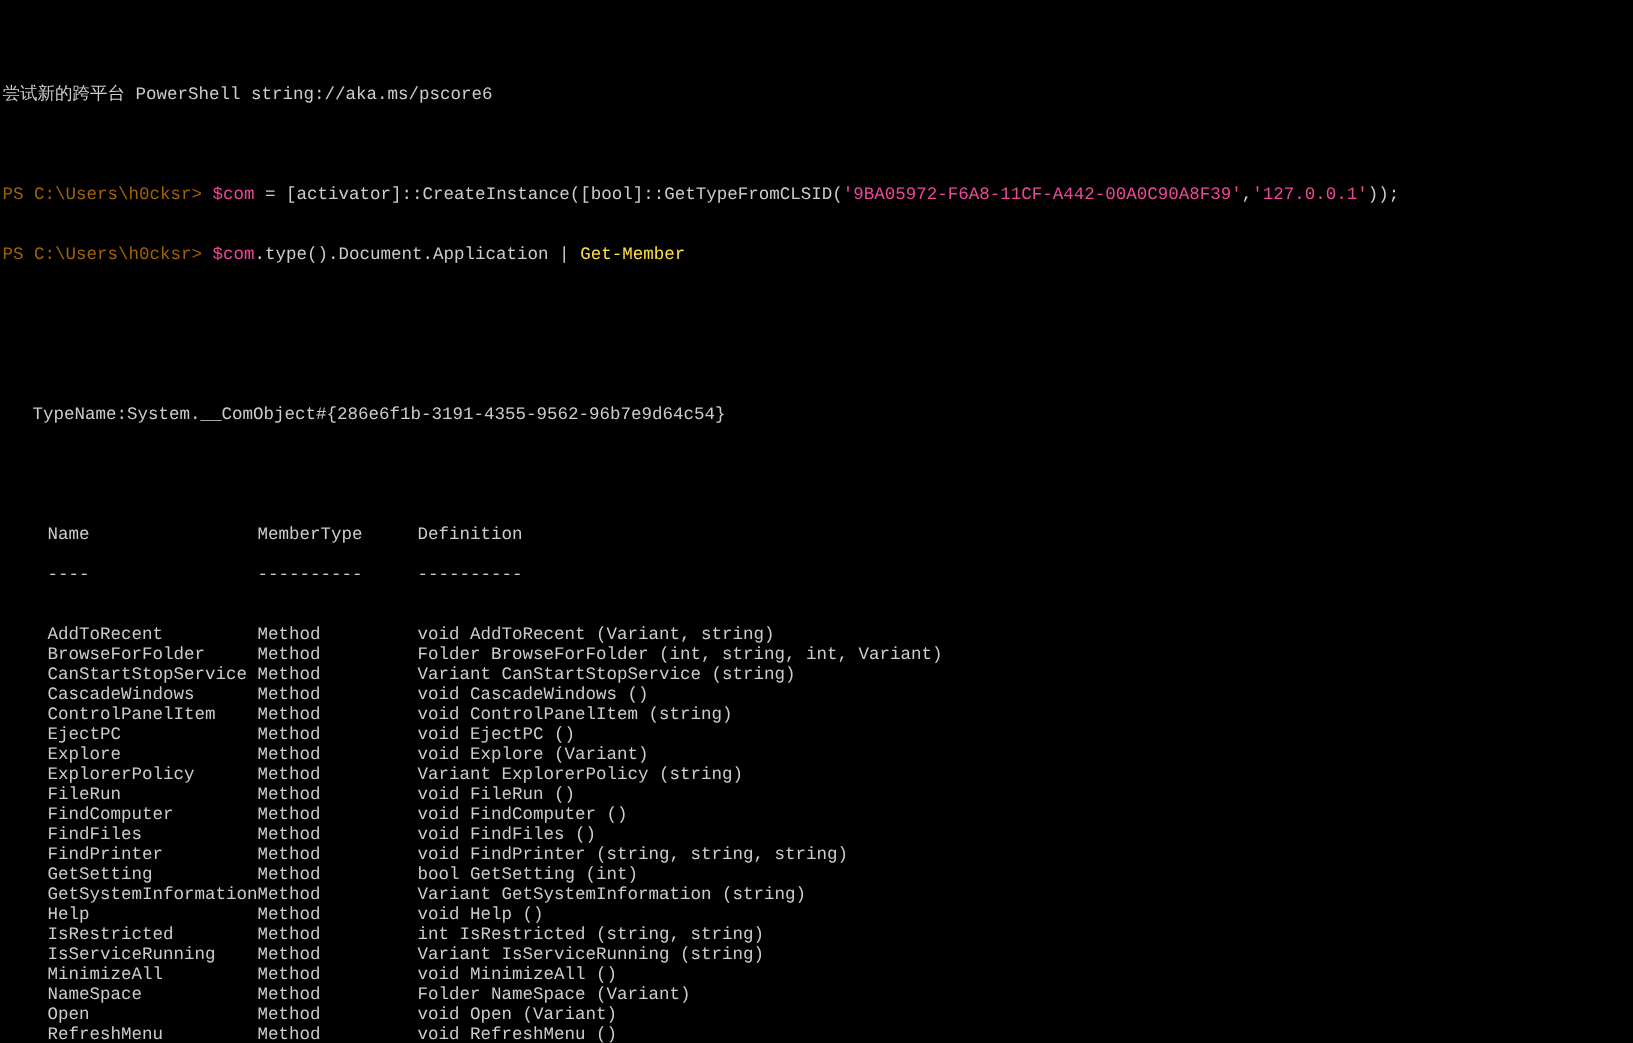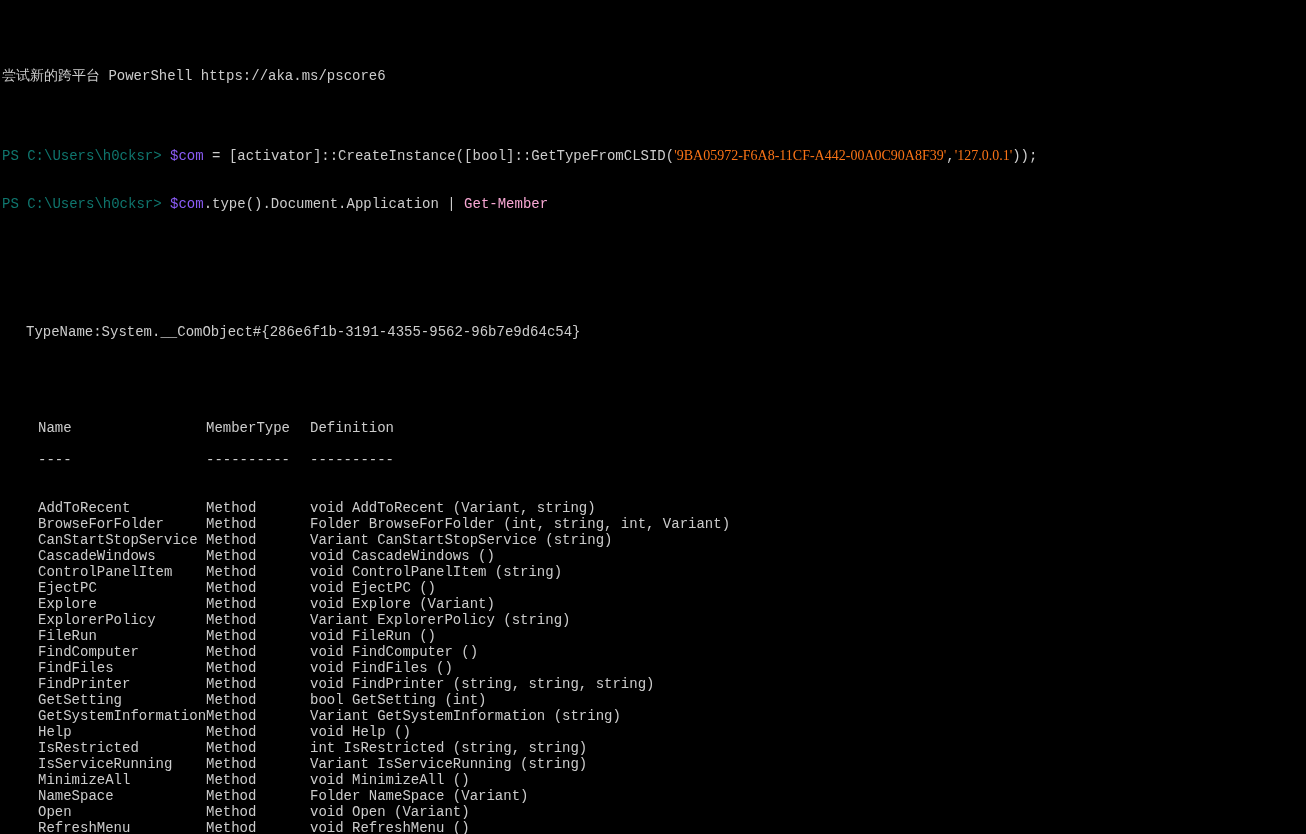--- a/index.html
+++ b/index.html
@@ -15,38 +15,38 @@
       line-height: 16px;
       padding: 4px 2px;
       width: 1306px;
       height: 834px;
       overflow: hidden;
       white-space: pre;
     }
     .terminal-line {
       white-space: pre;
     }
-    .prompt-path { color: #0f766e; }
-    .ps-var { color: #8b5cf6; }
+    .prompt-path { color: #a16207; }
+    .ps-var { color: #ec4899; }
     .ps-op { color: #ccc; }
-    .ps-str { color: #f97316; font-family: Liberation Serif, serif; }
-    .ps-cmd { color: #f9a8d4; }
+    .ps-str { color: #ec4899; }
+    .ps-cmd { color: #fde047; }
     .blank { height: 16px; }
     .indent { padding-left: 24px; }
     .row { white-space: pre; }
     .col-name { display: inline-block; width: 168px; margin-left: 36px; }
     .col-type { display: inline-block; width: 104px; }
-    .col-def  { display: inline-block; }
+    .col-def  { display: inline-block; margin-left: 24px; }
   </style>
 </head>
 <body>
 
 
 
-<div class="terminal-line">尝试新的跨平台 PowerShell https://aka.ms/pscore6</div>
+<div class="terminal-line">尝试新的跨平台 PowerShell string://aka.ms/pscore6</div>
 <div class="blank"></div>
 
 <div class="terminal-line"><span class="prompt-path">PS C:\Users\h0cksr&gt;</span> <span class="ps-var">$com</span><span class="ps-op"> = </span><span class="ps-op">[activator]::CreateInstance([bool]::GetTypeFromCLSID(</span><span class="ps-str">'9BA05972-F6A8-11CF-A442-00A0C90A8F39'</span><span class="ps-op">,</span><span class="ps-str">'127.0.0.1'</span><span class="ps-op">));</span></div>
 
 <div class="terminal-line"><span class="prompt-path">PS C:\Users\h0cksr&gt;</span> <span class="ps-var">$com</span><span class="ps-op">.type().Document.Application | </span><span class="ps-cmd">Get-Member</span></div>
 
 <div class="blank"></div>
 <div class="blank"></div>
 
 <div class="terminal-line indent">TypeName:System.__ComObject#{286e6f1b-3191-4355-9562-96b7e9d64c54}</div>

